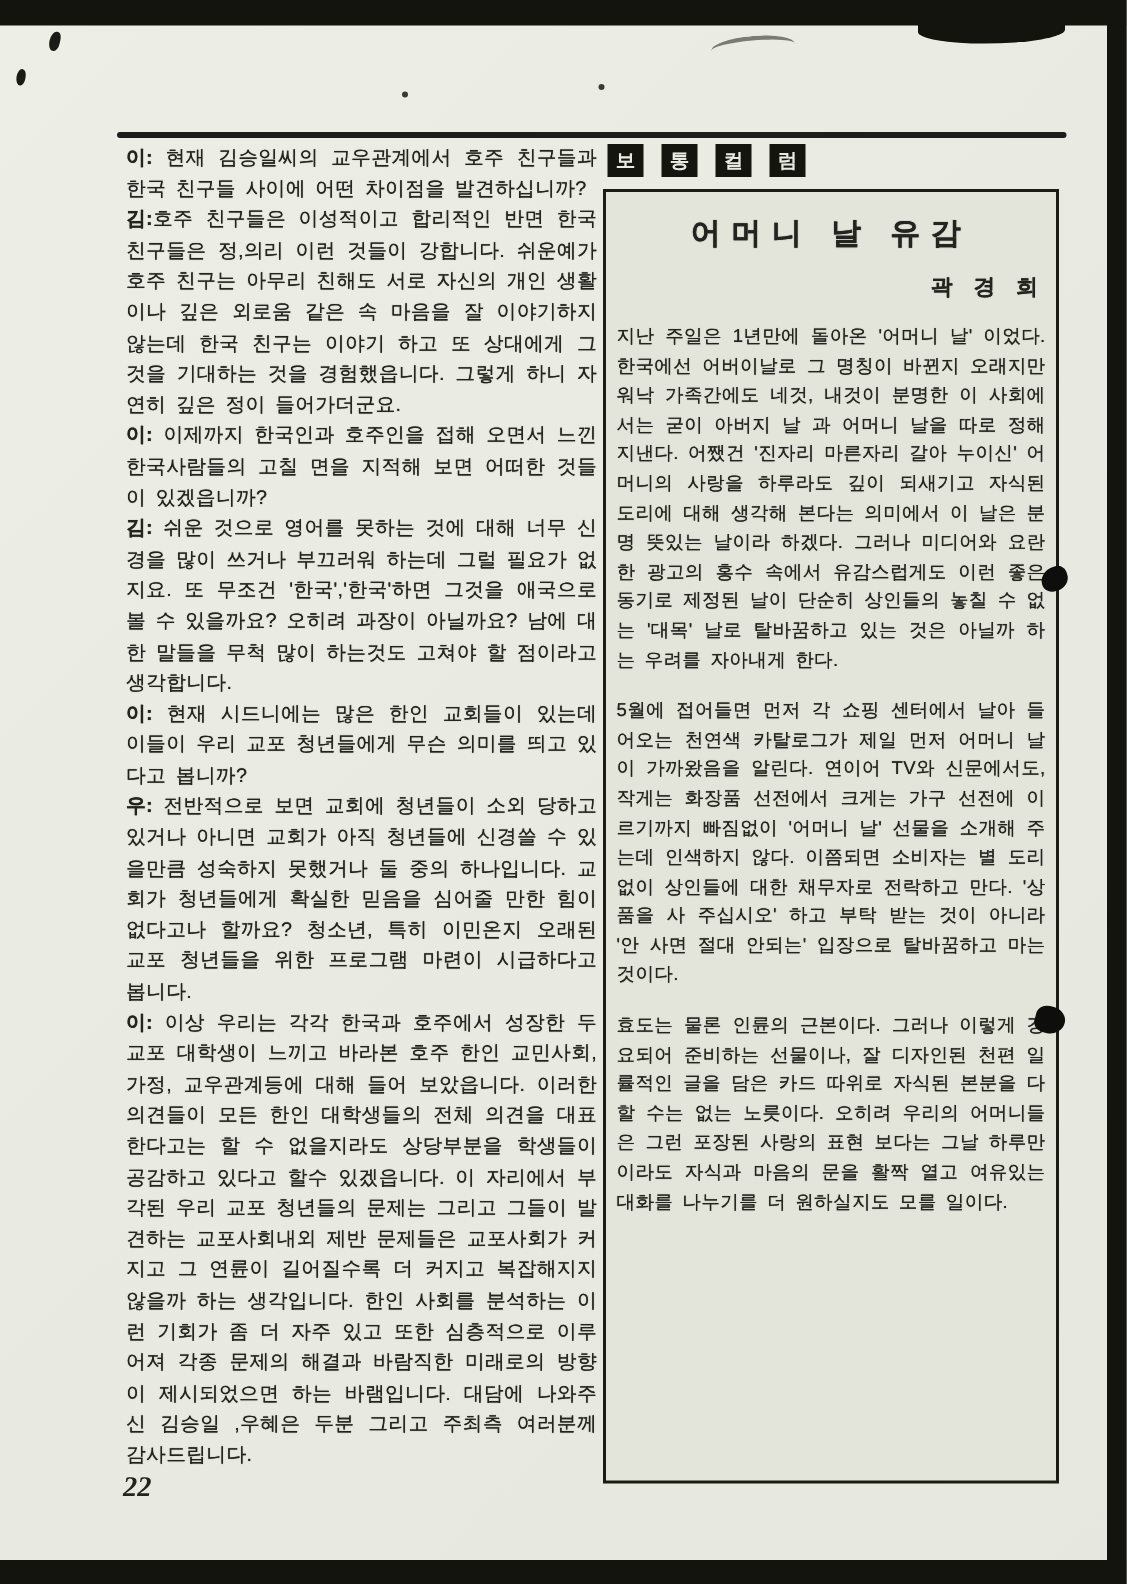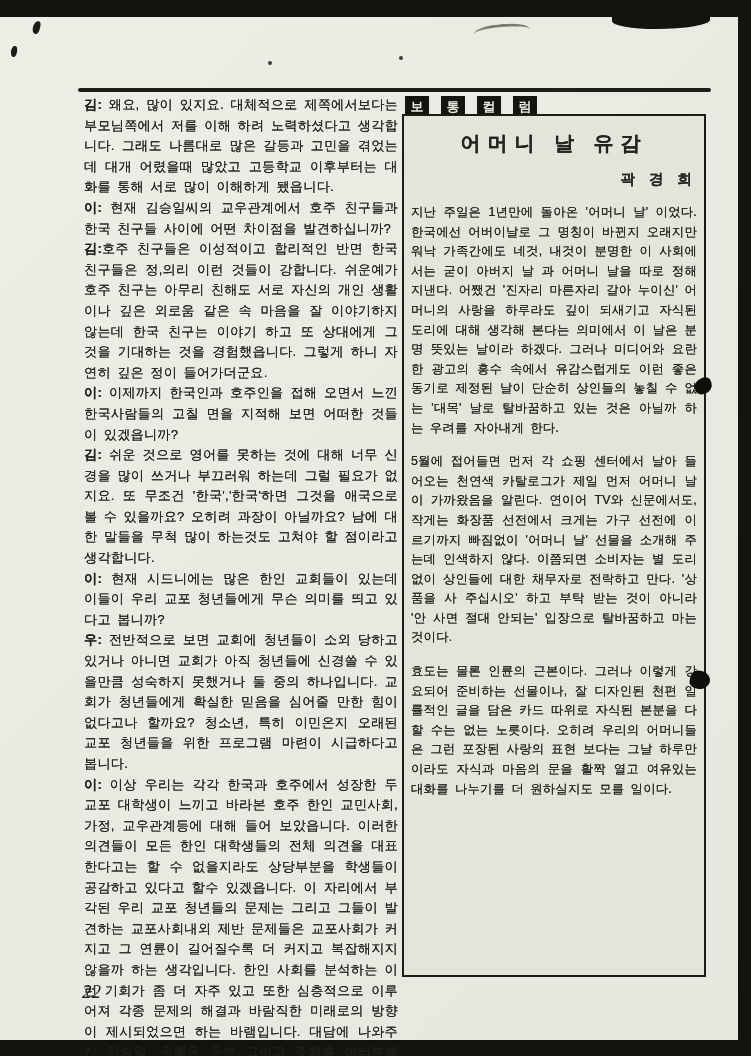--- a/index.html
+++ b/index.html
@@ -31,63 +31,62 @@
   }
   .left-col p{margin:0;}
   .speaker{font-weight:bold;}
   .section-header{position:absolute;left:406px;top:97px;display:flex;gap:14px;}
   .hdr-box{
     width:22px;height:20px;background:#15150f;color:#e8eae0;
     font-size:13px;font-weight:bold;display:flex;align-items:center;justify-content:center;
     box-shadow:0 0 0 1px #15150f;
   }
   .article-box{
-    position:absolute;left:402px;top:114px;width:304px;height:863px;
+    position:absolute;left:402px;top:126px;width:304px;height:863px;
     border:2px solid #1c1c17;background:#e3e5db;box-sizing:border-box;
     padding:10px 7px 6px 7px;
   }
   .article-title{
     margin:4px 0 0 0;text-align:center;font-size:20px;font-weight:bold;
     letter-spacing:7px;text-shadow:0 0 .6px rgba(20,20,15,.9);
   }
   .article-author{
     margin:13px 0 0 30px;text-align:right;font-size:14.5px;font-weight:bold;
     letter-spacing:5px;text-shadow:0 0 .5px rgba(20,20,15,.8);
   }
   .article-body{margin-top:14px;}
   .article-body p{
     margin:0 0 14px 0;font-size:12.4px;line-height:19.6px;text-align:justify;
     word-spacing:2.5px;letter-spacing:.2px;
     text-shadow:0 0 .5px rgba(30,30,25,.85);
   }
   .page-number{
     position:absolute;left:82px;top:981px;
     font-family:"Liberation Serif","DejaVu Serif",serif;
-    font-style:italic;font-weight:normal;font-size:19px;color:#23231f;
+    font-style:italic;font-weight:bold;font-size:19px;color:#23231f;
   }
 </style>
 </head>
 <body>
 
 <div class="scan">
 
   <div class="band-top"></div>
   <div class="band-top-bump"></div>
   <div class="band-right"></div>
   <div class="band-bottom"></div>
   <div class="mark1"></div>
   <div class="mark2"></div>
   <div class="speck1"></div>
   <div class="speck2"></div>
   <div class="smudge"></div>
 
   <div class="top-rule"></div>
 
   <div class="left-col">
-    <p><span class="speaker">김:</span> <span>왜요, 많이 있지요. 대체적으로 제쪽에서보다는 부모님쪽에서 저를 이해 하려 노력하셨다고 생각합니다. 그래도 나름대로 많은 갈등과 고민을 겪었는데 대개 어렸을때 많았고 고등학교 이후부터는 대화를 통해 서로 많이 이해하게 됐읍니다.</span></p>
     <p><span class="speaker">이:</span> <span>현재 김승일씨의 교우관계에서 호주 친구들과 한국 친구들 사이에 어떤 차이점을 발견하십니까?</span></p>
     <p><span class="speaker">김:</span><span>호주 친구들은 이성적이고 합리적인 반면 한국 친구들은 정,의리 이런 것들이 강합니다. 쉬운예가 호주 친구는 아무리 친해도 서로 자신의 개인 생활이나 깊은 외로움 같은 속 마음을 잘 이야기하지 않는데 한국 친구는 이야기 하고 또 상대에게 그 것을 기대하는 것을 경험했읍니다. 그렇게 하니 자연히 깊은 정이 들어가더군요.</span></p>
     <p><span class="speaker">이:</span> <span>이제까지 한국인과 호주인을 접해 오면서 느낀 한국사람들의 고칠 면을 지적해 보면 어떠한 것들이 있겠읍니까?</span></p>
     <p><span class="speaker">김:</span> <span>쉬운 것으로 영어를 못하는 것에 대해 너무 신경을 많이 쓰거나 부끄러워 하는데 그럴 필요가 없지요. 또 무조건 '한국','한국'하면 그것을 애국으로 볼 수 있을까요? 오히려 과장이 아닐까요? 남에 대한 말들을 무척 많이 하는것도 고쳐야 할 점이라고 생각합니다.</span></p>
     <p><span class="speaker">이:</span> <span>현재 시드니에는 많은 한인 교회들이 있는데 이들이 우리 교포 청년들에게 무슨 의미를 띄고 있다고 봅니까?</span></p>
     <p><span class="speaker">우:</span> <span>전반적으로 보면 교회에 청년들이 소외 당하고 있거나 아니면 교회가 아직 청년들에 신경쓸 수 있을만큼 성숙하지 못했거나 둘 중의 하나입니다. 교회가 청년들에게 확실한 믿음을 심어줄 만한 힘이 없다고나 할까요? 청소년, 특히 이민온지 오래된 교포 청년들을 위한 프로그램 마련이 시급하다고 봅니다.</span></p>
     <p><span class="speaker">이:</span> <span>이상 우리는 각각 한국과 호주에서 성장한 두 교포 대학생이 느끼고 바라본 호주 한인 교민사회, 가정, 교우관계등에 대해 들어 보았읍니다. 이러한 의견들이 모든 한인 대학생들의 전체 의견을 대표한다고는 할 수 없을지라도 상당부분을 학생들이 공감하고 있다고 할수 있겠읍니다. 이 자리에서 부각된 우리 교포 청년들의 문제는 그리고 그들이 발견하는 교포사회내외 제반 문제들은 교포사회가 커지고 그 연륜이 길어질수록 더 커지고 복잡해지지 않을까 하는 생각입니다. 한인 사회를 분석하는 이런 기회가 좀 더 자주 있고 또한 심층적으로 이루어져 각종 문제의 해결과 바람직한 미래로의 방향이 제시되었으면 하는 바램입니다. 대담에 나와주신 김승일 ,우혜은 두분 그리고 주최측 여러분께 감사드립니다.</span></p>
   </div>
 
   <div class="section-header">

